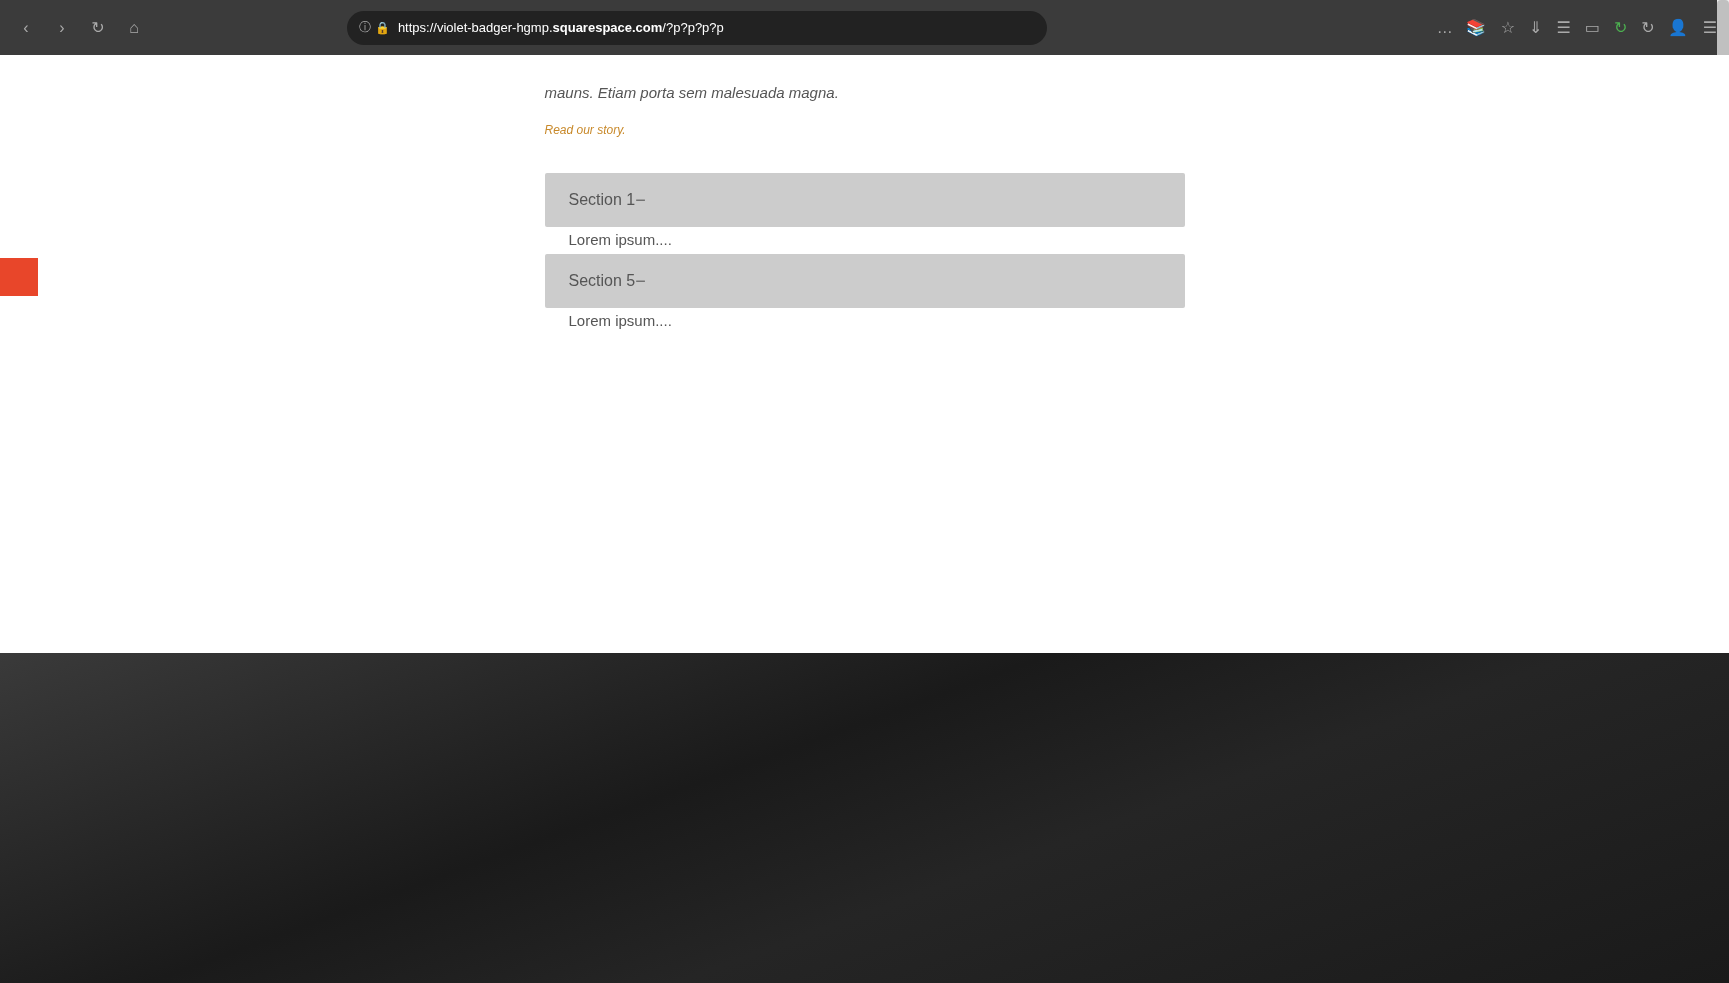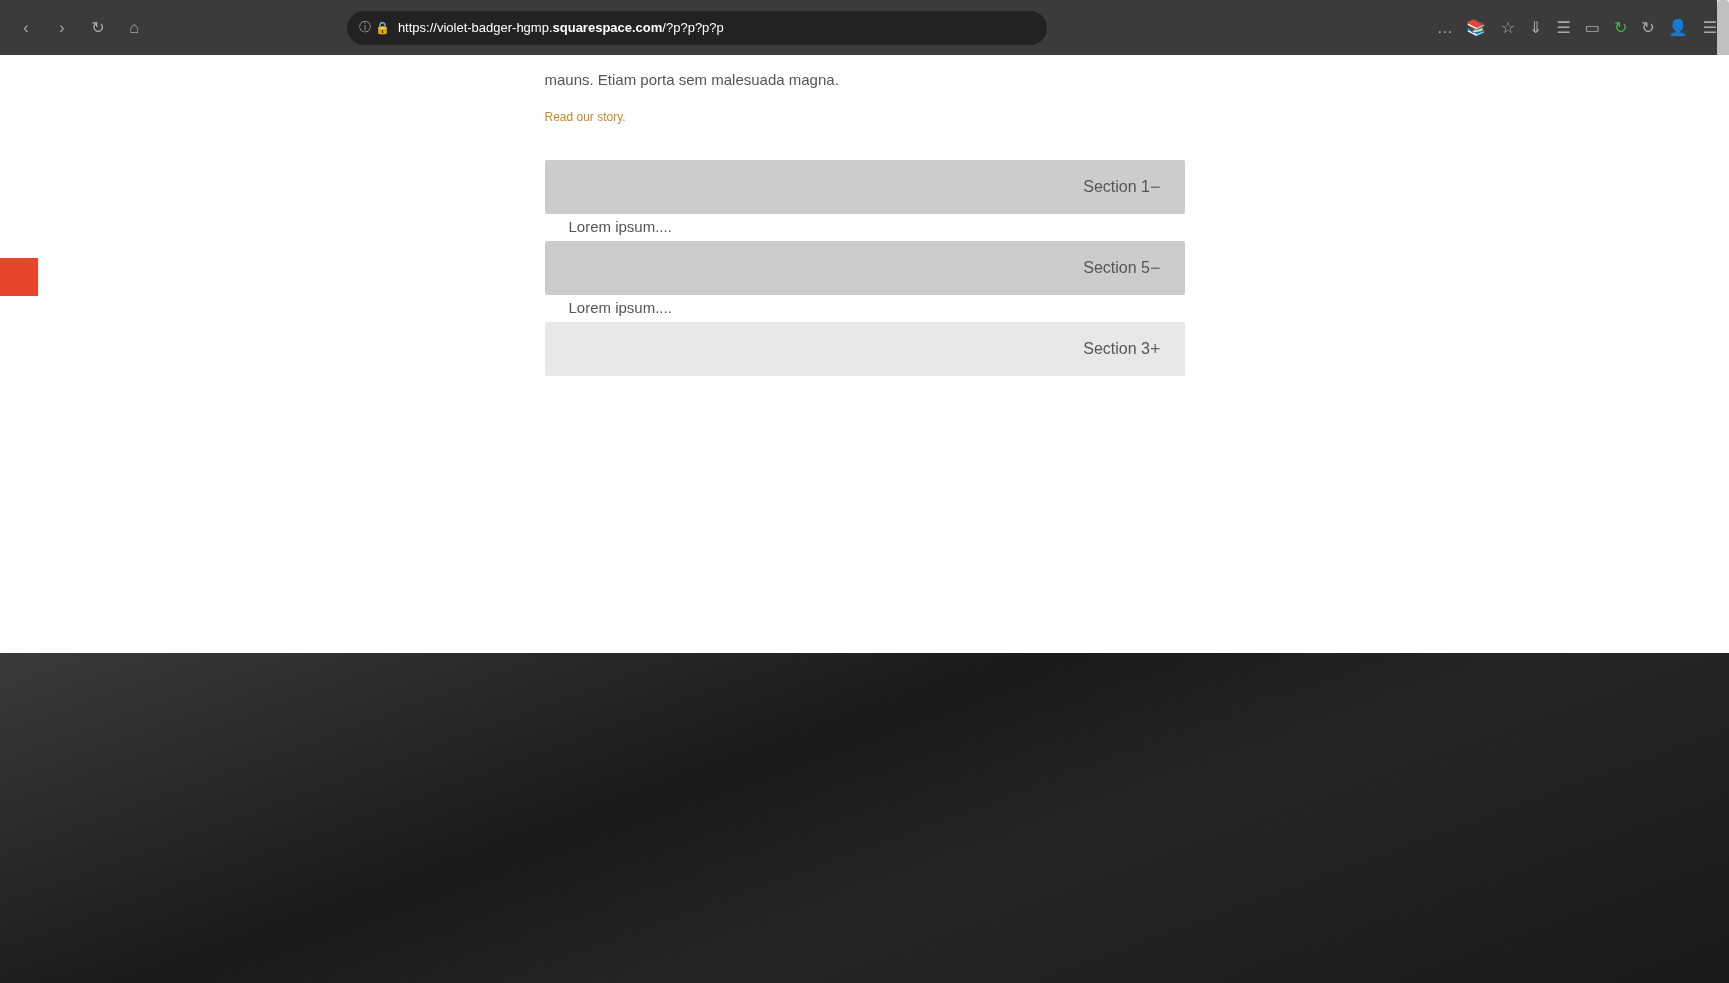--- a/index.html
+++ b/index.html
@@ -72,23 +72,24 @@
       width: 100%;
       height: calc(983px - 55px);
       background: #fff;
       overflow: hidden;
       position: relative;
     }
 
     
     .top-text-area {
       max-width: 680px;
-      margin: 3px auto;
+      margin: 16px auto;
       padding: 8px 20px;
       padding-top: 0;
+      font-style: italic;
     }
     .faded-text {
       color: #555;
       font-size: 15px;
       line-height: 1.6;
       padding-top: 10px;
     }
     .read-story-link {
       color: #c8892a;
       font-size: 12px;
@@ -106,21 +107,21 @@
     }
     .accordion-item {
       margin-bottom: 2px;
     }
     .accordion-header {
       background: #ccc;
       border-radius: 2px;
       padding: 18px 24px;
       display: flex;
       align-items: center;
-      justify-content: flex-end;
+      justify-content: flex-start;
       cursor: pointer;
     }
     .accordion-header.collapsed {
       background: #e8e8e8;
     }
     .accordion-header-title {
       color: #555;
       font-size: 16px;
       font-weight: 400;
     }
@@ -255,26 +256,20 @@
     <div class="accordion-item">
       <div class="accordion-header">
         <span class="accordion-header-title">Section 5</span>
         <span class="accordion-icon">−</span>
       </div>
       <div class="accordion-body">
         <span>Lorem ipsum....</span>
       </div>
     </div>
 
-    <div class="accordion-item">
-      <div class="accordion-header collapsed">
-        <span class="accordion-header-title">Section 3</span>
-        <span class="accordion-icon">+</span>
-      </div>
-    </div>
 
   </div>
 
   <div class="bottom-image">
     <div class="bottom-image-silhouette"></div>
   </div>
 
 </div>
 
 </body></html>

